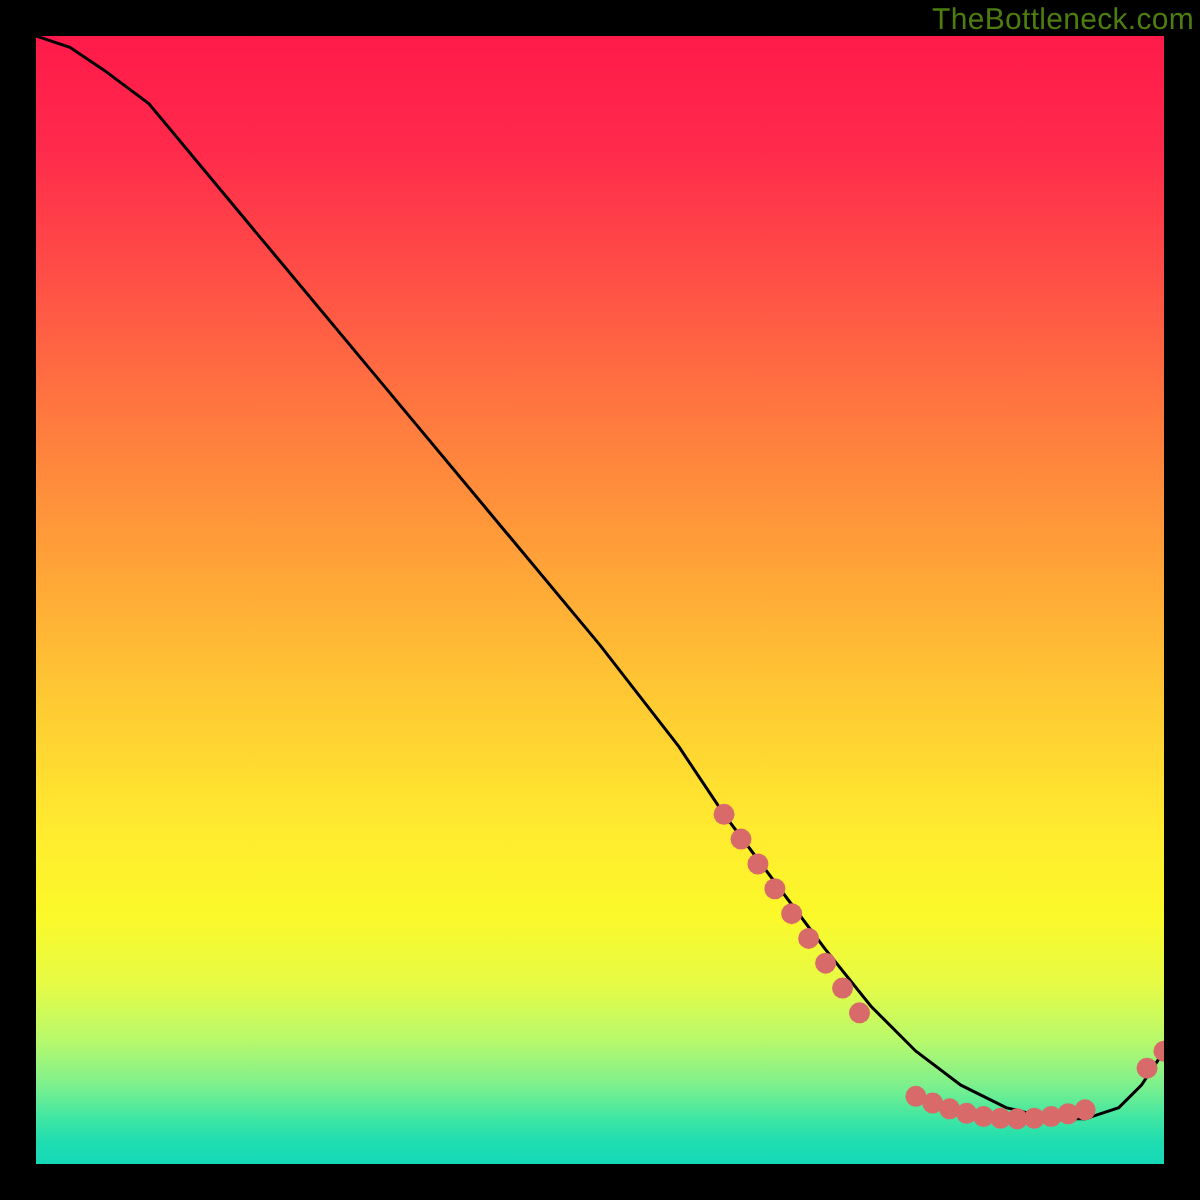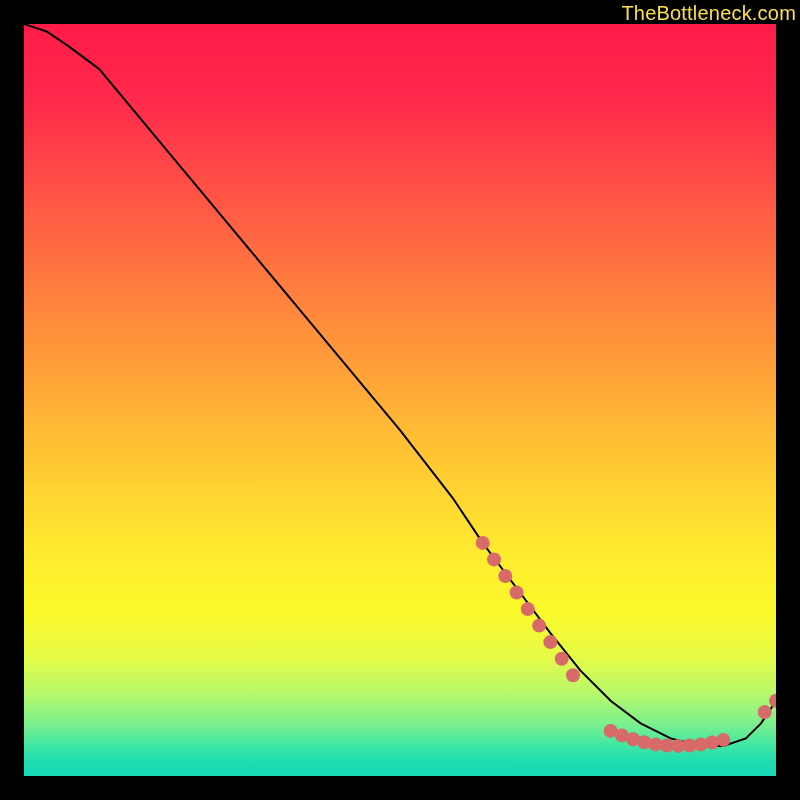--- a/index.html
+++ b/index.html
@@ -51,21 +51,21 @@
   svg.overlay {
     position: absolute;
     left: 0; top: 0;
     width: 752px;
     height: 752px;
   }
   .watermark {
     position: absolute;
     top: 2px;
     right: 4px;
-    color: #fde047;
+    color: #4d7c0f;
     font-size: 20px;
     letter-spacing: 0.2px;
     user-select: none;
   }
   .dot {
     fill: #d86a6a;
   }
   .curve {
     fill: none;
     stroke: #000;

